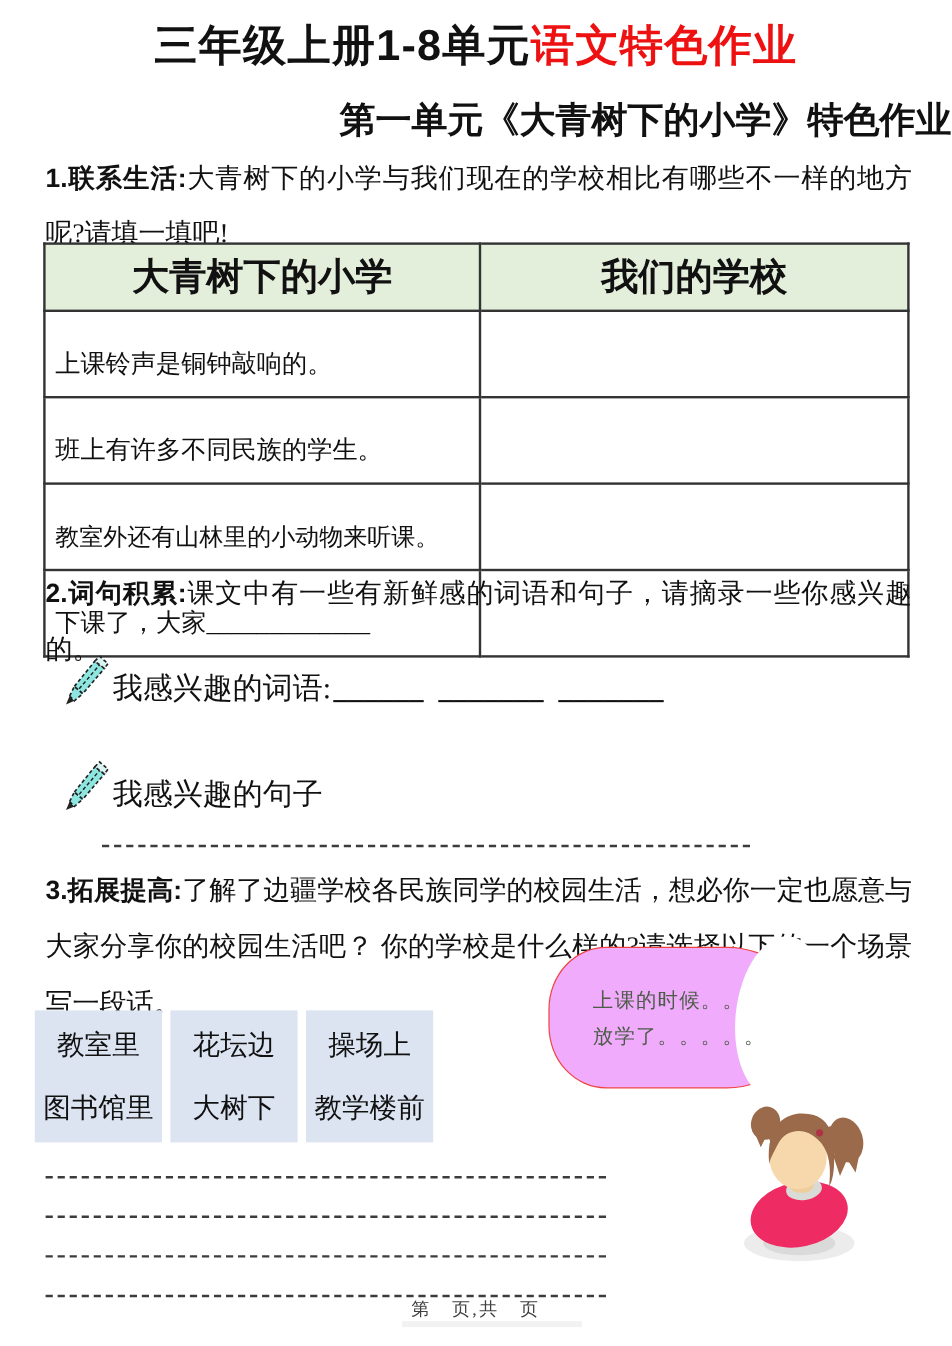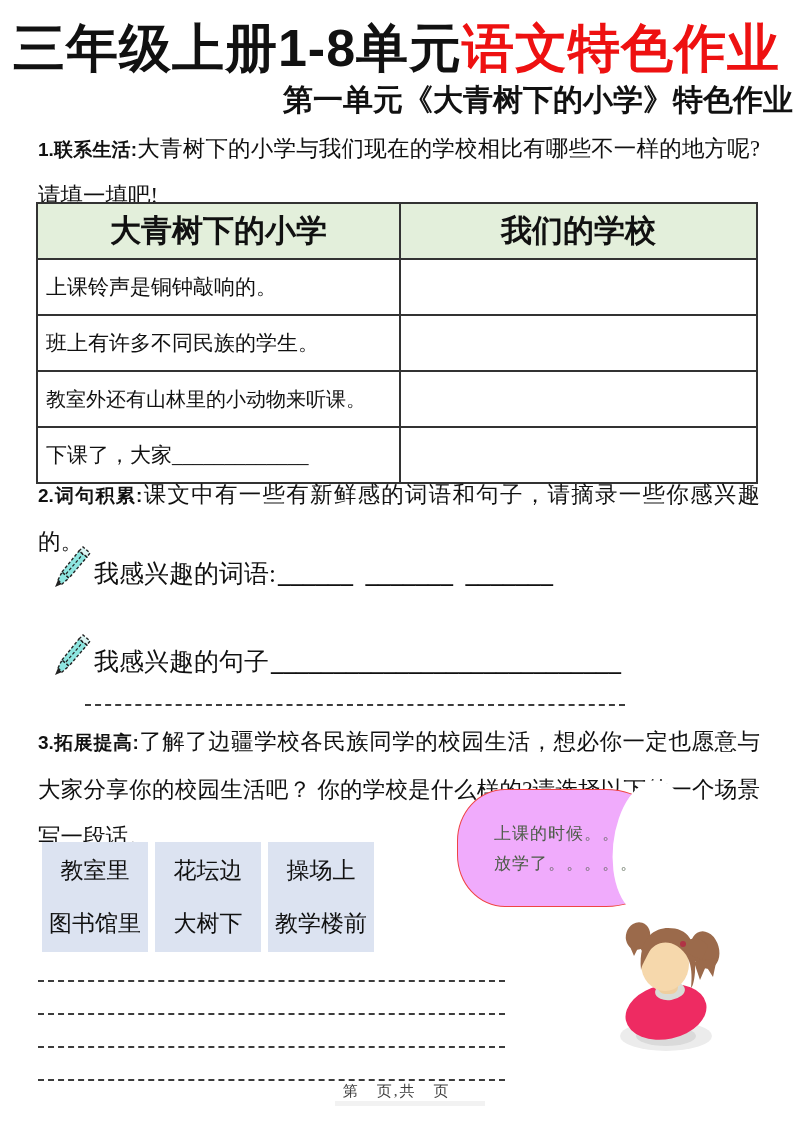--- a/index.html
+++ b/index.html
@@ -3,52 +3,52 @@
 <meta charset="utf-8">
 <style>
   html,body{margin:0;padding:0;background:#ffffff;}
   #page{
     position:relative;width:793px;height:1122px;background:#ffffff;
     font-family:"Liberation Serif","DejaVu Serif",serif;color:#111;overflow:hidden;
   }
   .title{
     position:absolute;top:14px;left:0;width:100%;text-align:center;
     font-family:"Liberation Sans","DejaVu Sans",sans-serif;
-    font-weight:bold;font-size:52px;letter-spacing:1px;white-space:nowrap;
+    font-weight:bold;font-size:36px;letter-spacing:1px;white-space:nowrap;
   }
   .title .red{color:#ee1111;}
   .subtitle{
     position:absolute;top:80px;left:0;width:100%;text-align:right;
     font-weight:bold;font-size:30px;white-space:nowrap;
   }
   .para{position:absolute;left:38px;width:722px;font-size:22.5px;line-height:46px;text-align:justify;}
-  .para b{font-family:"Liberation Sans","DejaVu Sans",sans-serif;font-size:19px;}
+  .para b{font-family:"Liberation Sans","DejaVu Sans",sans-serif;font-size:22px;}
   .p1{top:126px;}
   .p2{top:472px;}
   .p3{top:718px;line-height:47px;}
 
   table.cmp{
     position:absolute;top:202px;left:36px;width:722px;
     border-collapse:collapse;table-layout:fixed;
   }
   table.cmp th,table.cmp td{border:2px solid #333;}
   table.cmp th{
     background:#e3efdb;height:52px;font-size:31px;font-weight:bold;text-align:center;
   }
-  table.cmp td{height:50px;font-size:21px;padding:2px 6px 2px 8px;vertical-align:middle;}
+  table.cmp td{height:50px;font-size:21px;padding:18px 6px 2px 8px;vertical-align:middle;}
   td.blank{background:#fff;}
 
   .pencil-row{position:absolute;left:52px;display:flex;align-items:flex-end;}
   .pr1{top:546px;}
   .pr2{top:634px;align-items:flex-end;}
   .pencil-row .txt{font-size:25px;line-height:40px;margin-left:2px;}
   .pre{white-space:pre;font-weight:bold;}
   .cont-line{position:absolute;top:702px;left:85px;width:540px;height:2px;border-bottom:2px dashed #3c3c3c;}
 
-  .scene-table{position:absolute;top:842px;left:42px;display:flex;gap:7px;}
+  .scene-table{position:absolute;top:842px;left:29px;display:flex;gap:7px;}
   .scene-col{
     width:106px;height:106px;background:#dce3f1;text-align:center;
     display:flex;flex-direction:column;justify-content:space-around;padding:2px 0;
   }
   .scene-col span{font-size:23px;}
 
   .bubble{
     position:absolute;top:789px;left:457px;width:213px;height:116px;
     background:#f0abfc;border:1px solid #ef4444;
     border-radius:48px 66px 66px 48px / 52px 58px 58px 52px;
@@ -134,21 +134,20 @@
     <span>
       <svg width="40" height="44" viewBox="0 0 40 44">
         <polygon points="3,41 6,34 10,38" fill="#222"></polygon>
         <polygon points="6,34 10,26 17,32 10,38" fill="#8ee6e0" stroke="#222" stroke-width="1.4" stroke-dasharray="3,2"></polygon>
         <polygon points="10,26 27,5 35,11 17,32" fill="#8ee6e0" stroke="#222" stroke-width="1.4" stroke-dasharray="3,2"></polygon>
         <line x1="14" y1="28" x2="31" y2="8" stroke="#222" stroke-width="1.2" stroke-dasharray="3,2"></line>
         <polygon points="27,5 31,1 38,7 35,11" fill="#d9f4f2" stroke="#222" stroke-width="1.4" stroke-dasharray="3,2"></polygon>
       </svg>
     </span>
     <span class="txt">我感兴趣的句子</span>
-    <span class="txt pre">____________________________</span>
   </div>
 
   <div class="cont-line"></div>
 
   <div class="para p3"><b>3.拓展提高:</b><span>了解了边疆学校各民族同学的校园生活，想必你一定也愿意与大家分享你的校园生活吧？ 你的学校是什么样的?请选择以下的一个场景写一段话。</span></div>
 
   <div class="scene-table">
     <div class="scene-col">
       <span>教室里</span>
       <span>图书馆里</span>

